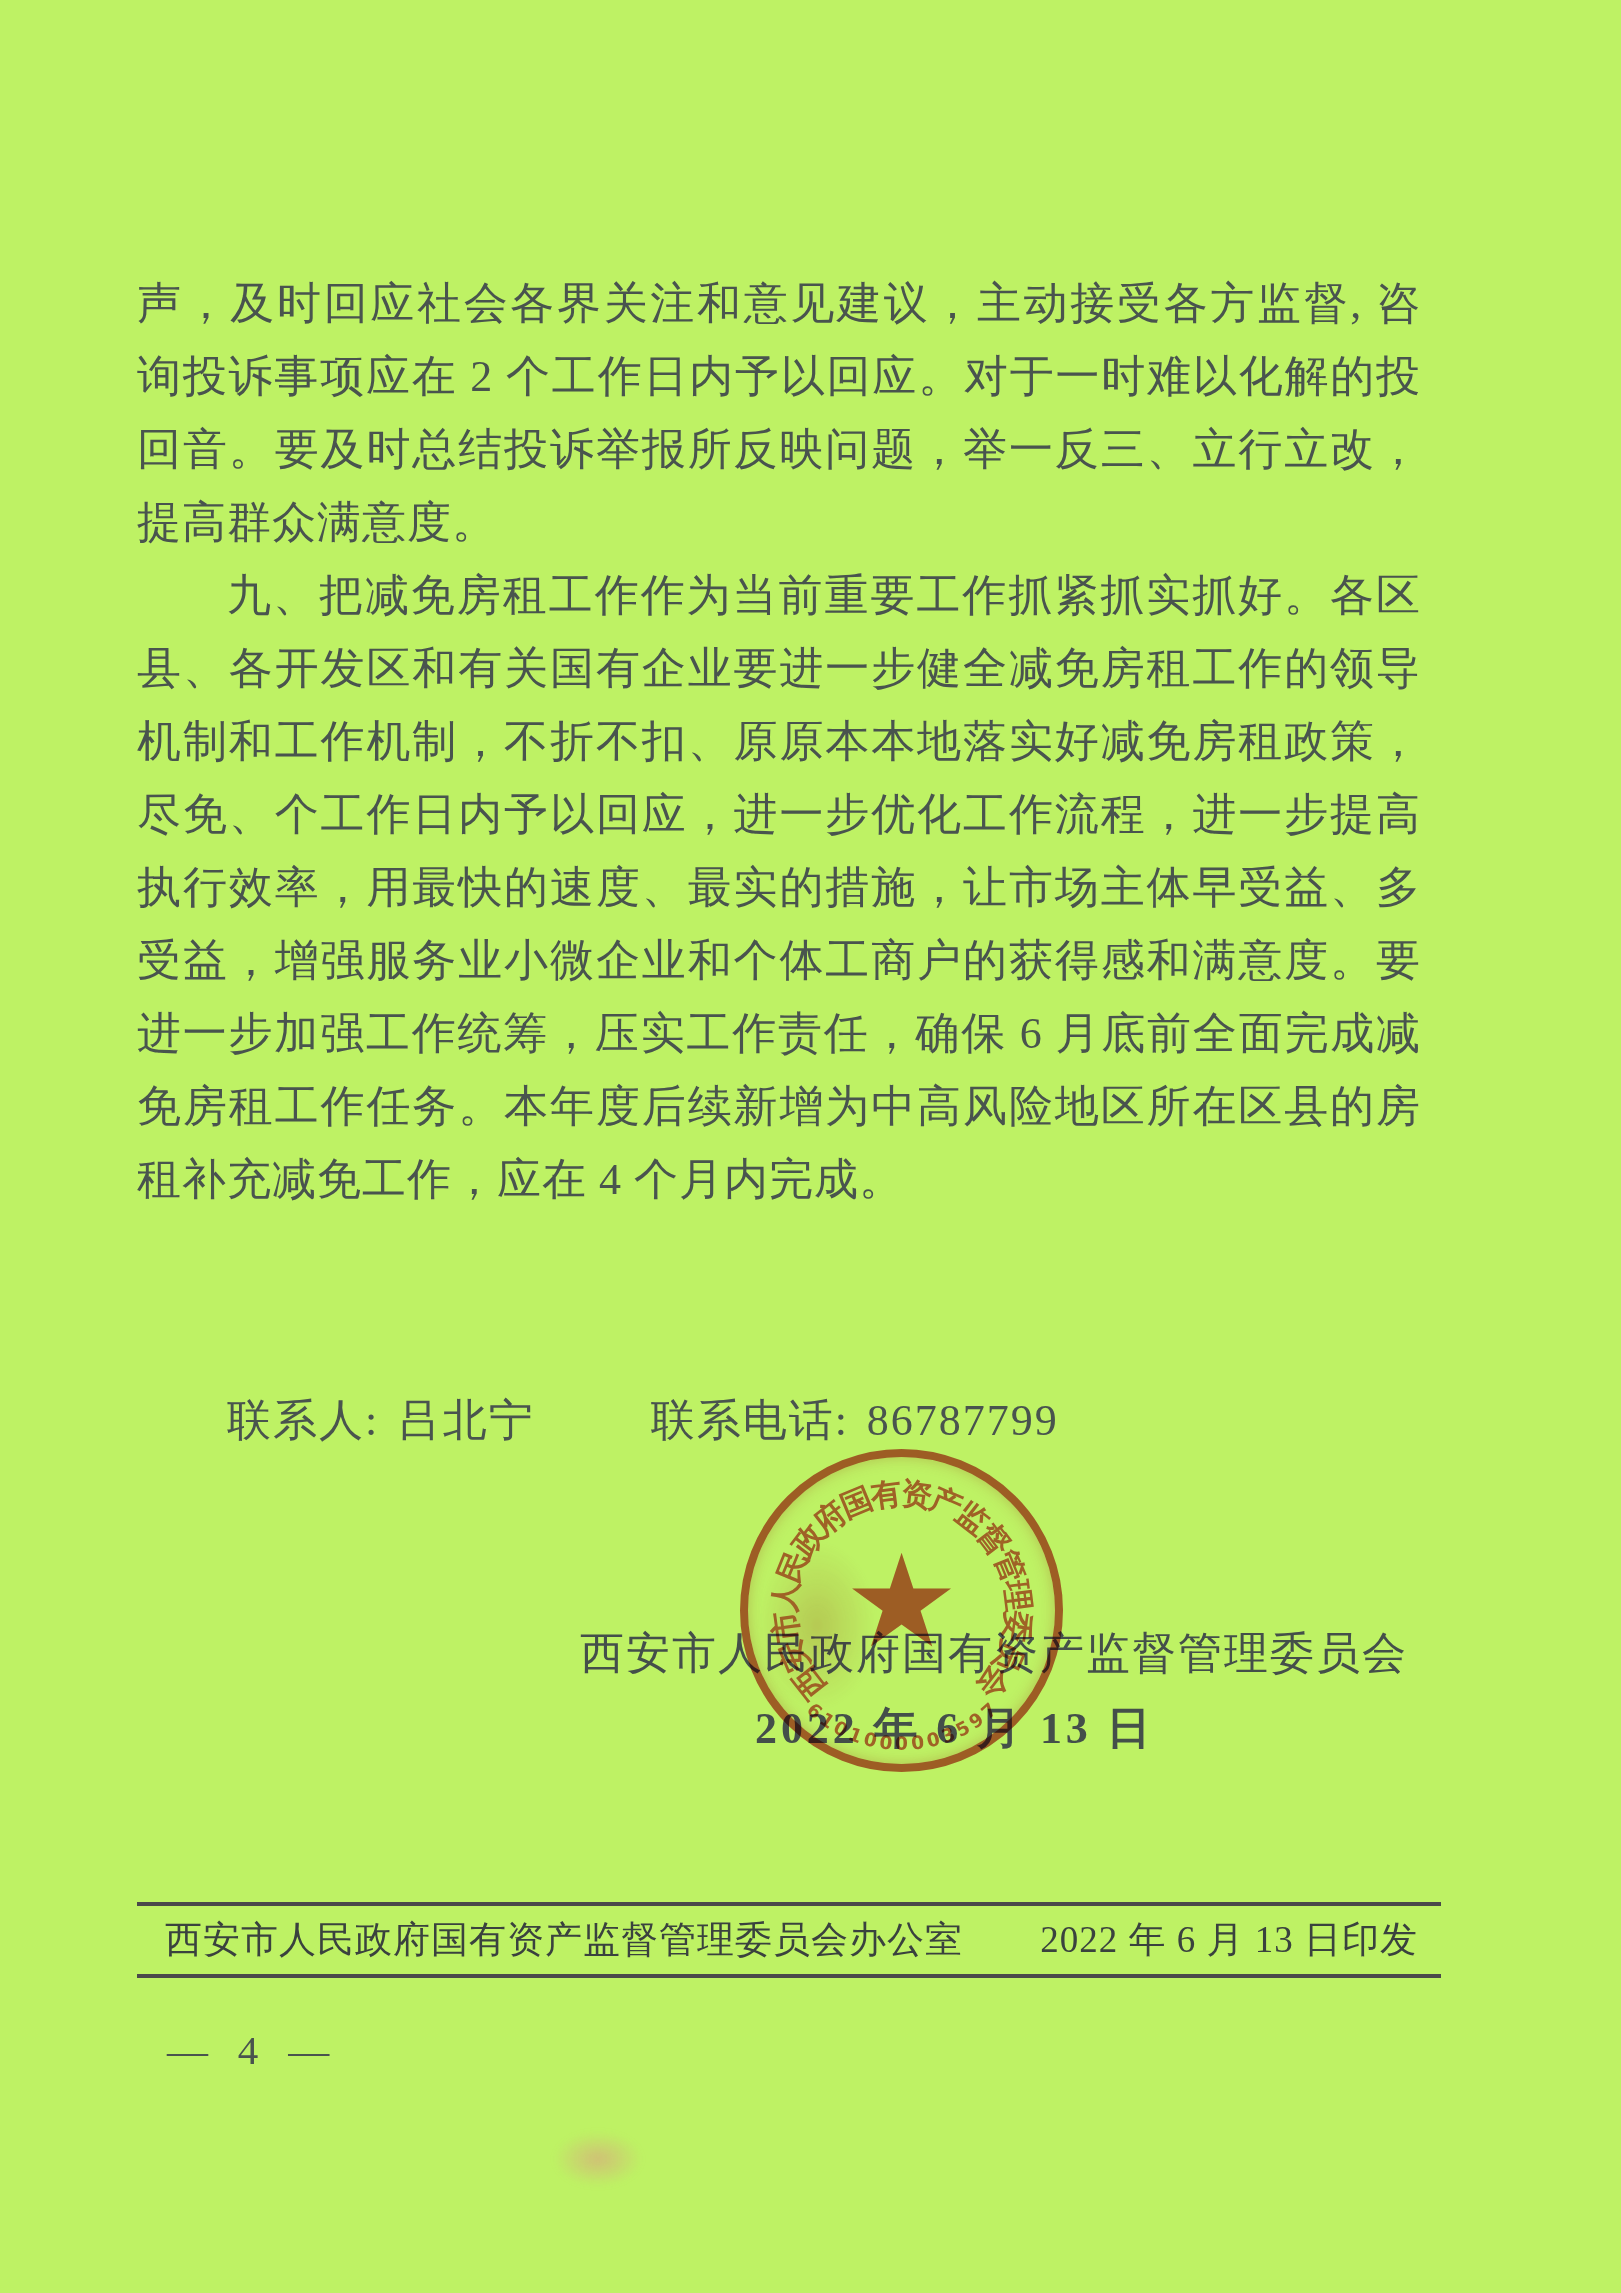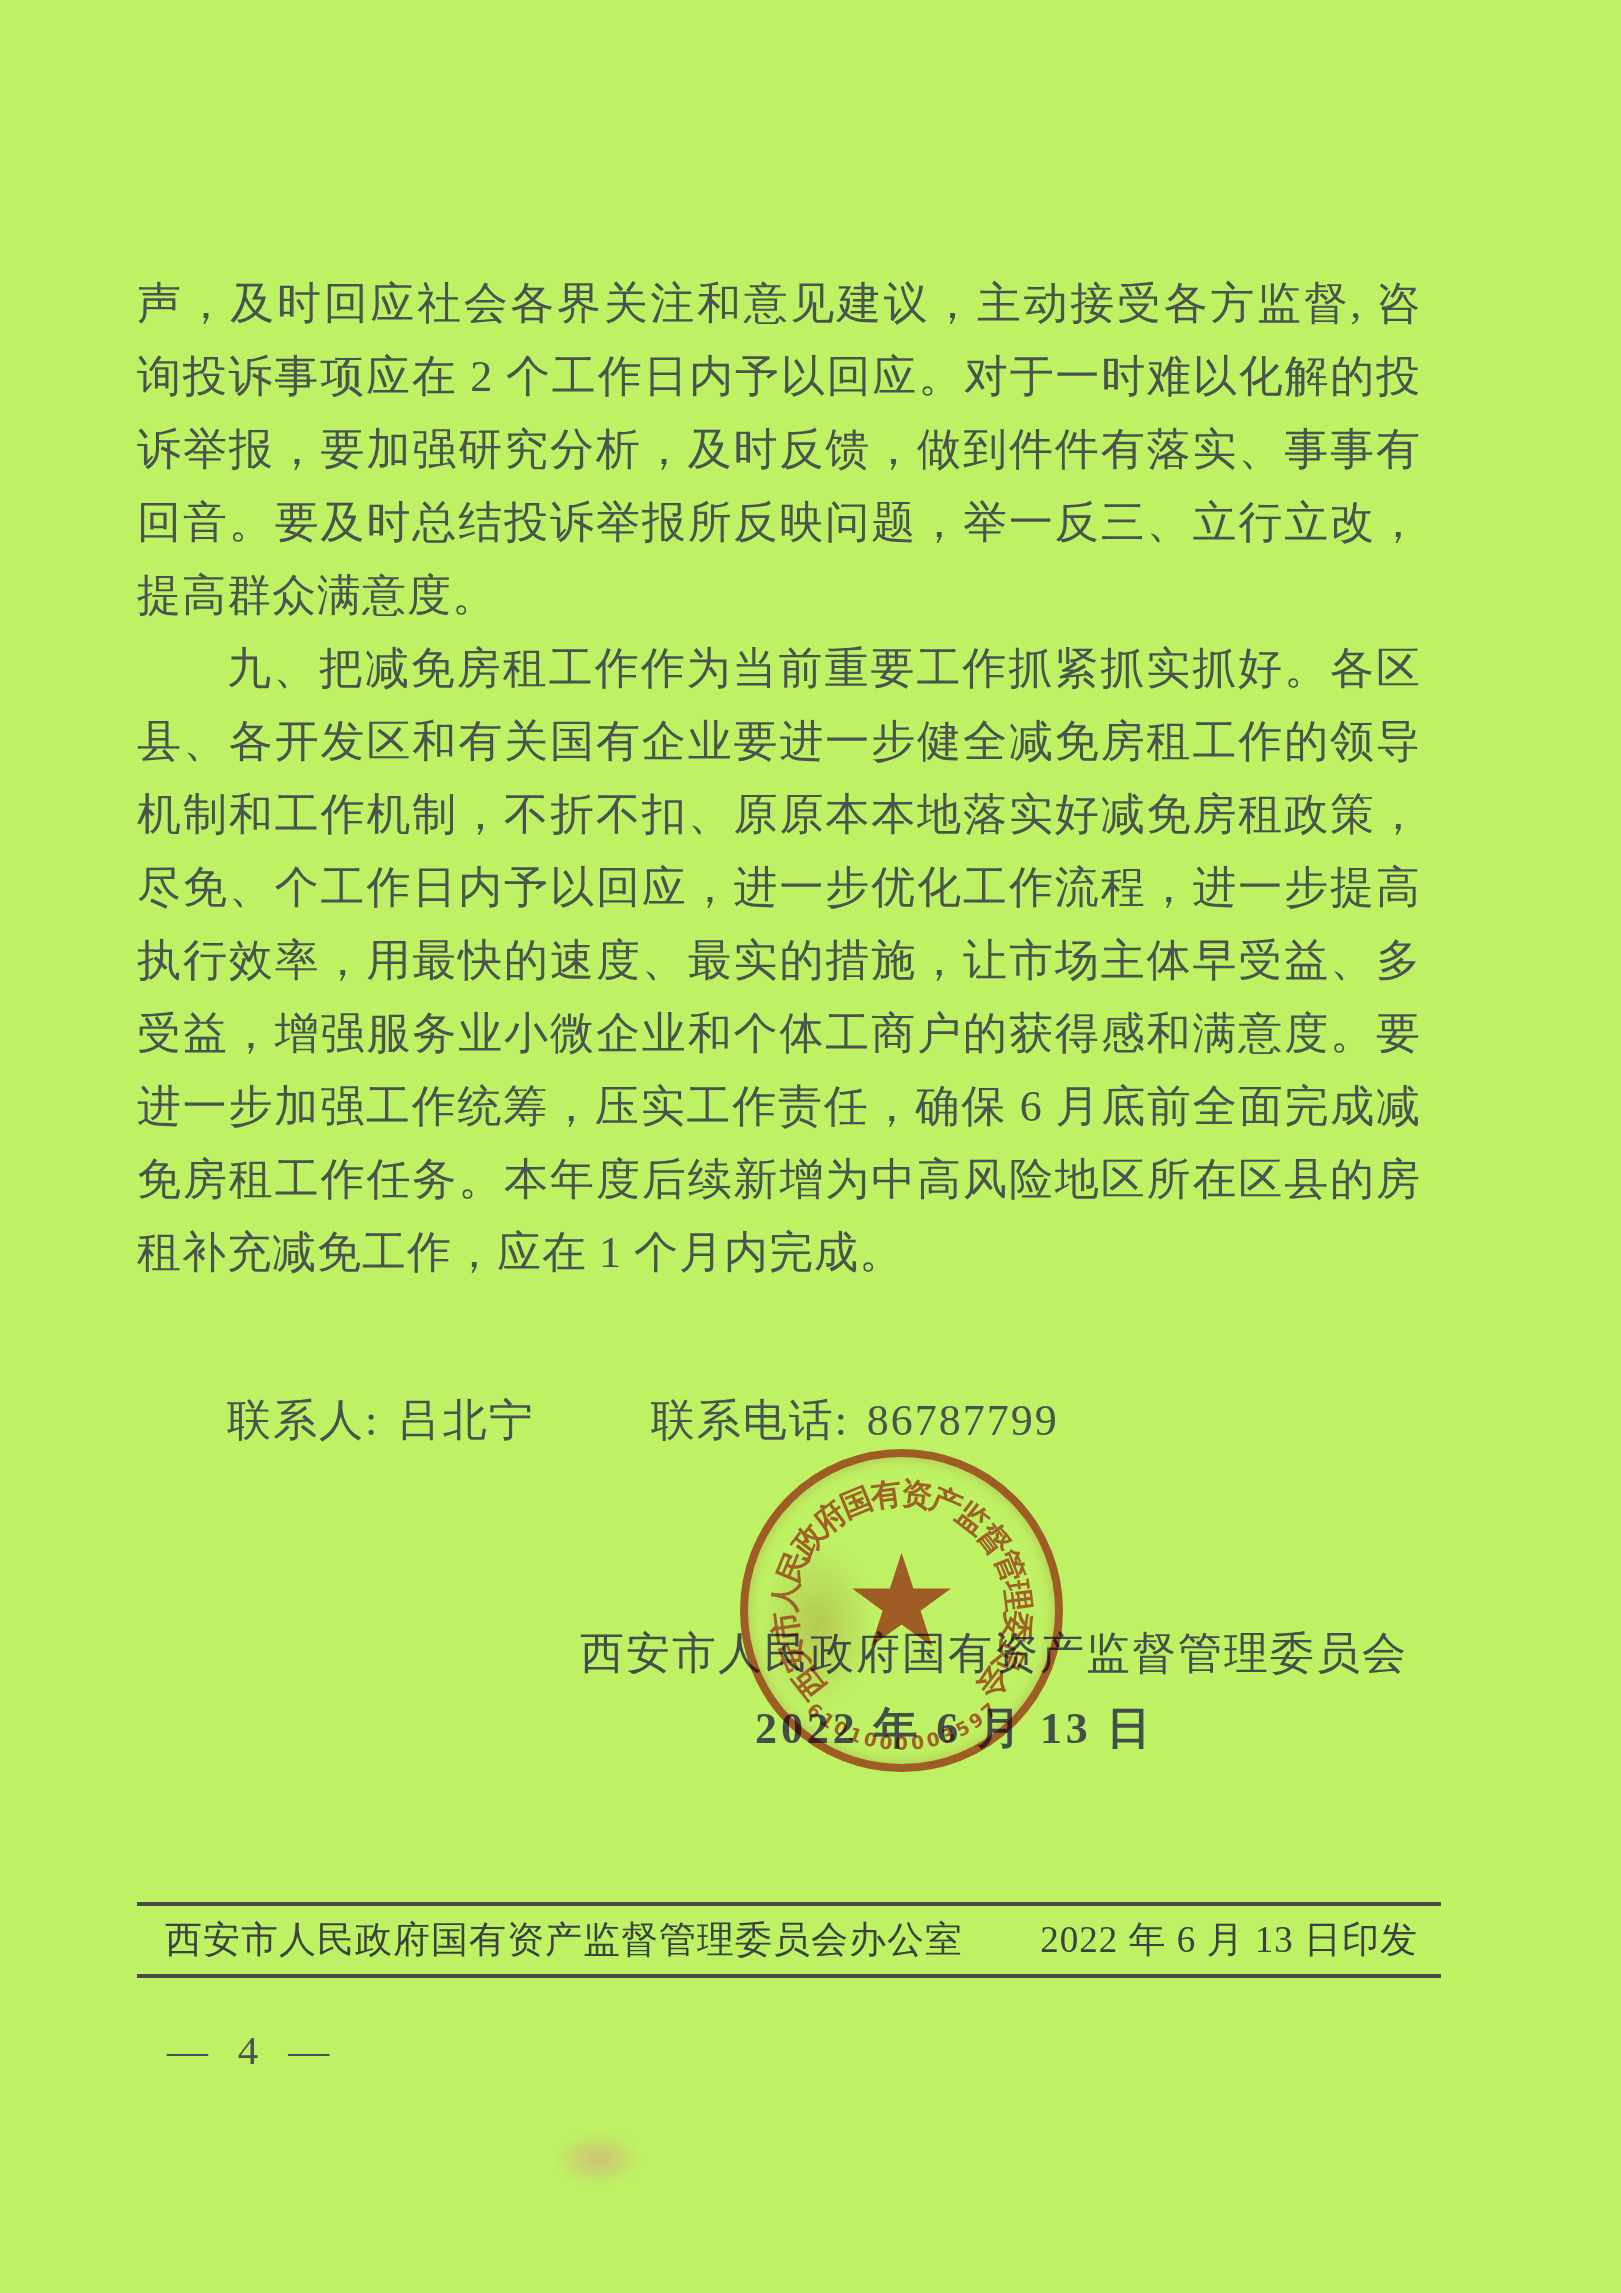--- a/index.html
+++ b/index.html
@@ -88,32 +88,31 @@
   }
 </style>
 </head>
 <body>
 
 <div class="page">
 
   <div class="body-text">
     <div class="tline jline">声，及时回应社会各界关注和意见建议，主动接受各方监督, 咨</div>
     <div class="tline jline">询投诉事项应在 2 个工作日内予以回应。对于一时难以化解的投</div>
-    <div class="tline jline">诉举报，要加强研究分析，及时反馈，做到件件有落实、事事有</div>
     <div class="tline jline">回音。要及时总结投诉举报所反映问题，举一反三、立行立改，</div>
     <div class="tline">提高群众满意度。</div>
     <div class="tline jline indent">九、把减免房租工作作为当前重要工作抓紧抓实抓好。各区</div>
     <div class="tline jline">县、各开发区和有关国有企业要进一步健全减免房租工作的领导</div>
     <div class="tline jline">机制和工作机制，不折不扣、原原本本地落实好减免房租政策，</div>
     <div class="tline jline">尽免、个工作日内予以回应，进一步优化工作流程，进一步提高</div>
     <div class="tline jline">执行效率，用最快的速度、最实的措施，让市场主体早受益、多</div>
     <div class="tline jline">受益，增强服务业小微企业和个体工商户的获得感和满意度。要</div>
     <div class="tline jline">进一步加强工作统筹，压实工作责任，确保 6 月底前全面完成减</div>
     <div class="tline jline">免房租工作任务。本年度后续新增为中高风险地区所在区县的房</div>
-    <div class="tline">租补充减免工作，应在 1 个月内完成。</div>
+    <div class="tline">租补充减免工作，应在 4 个月内完成。</div>
   </div>
 
   <div class="contact">
     <span>联系人:</span><span class="val">吕北宁</span><span class="phone-group">联系电话:</span><span class="val">86787799</span>
   </div>
 
   <div class="sig-org">西安市人民政府国有资产监督管理委员会</div>
   <div class="sig-date">2022 年 6 月 13 日</div>
 
   <div class="seal">

